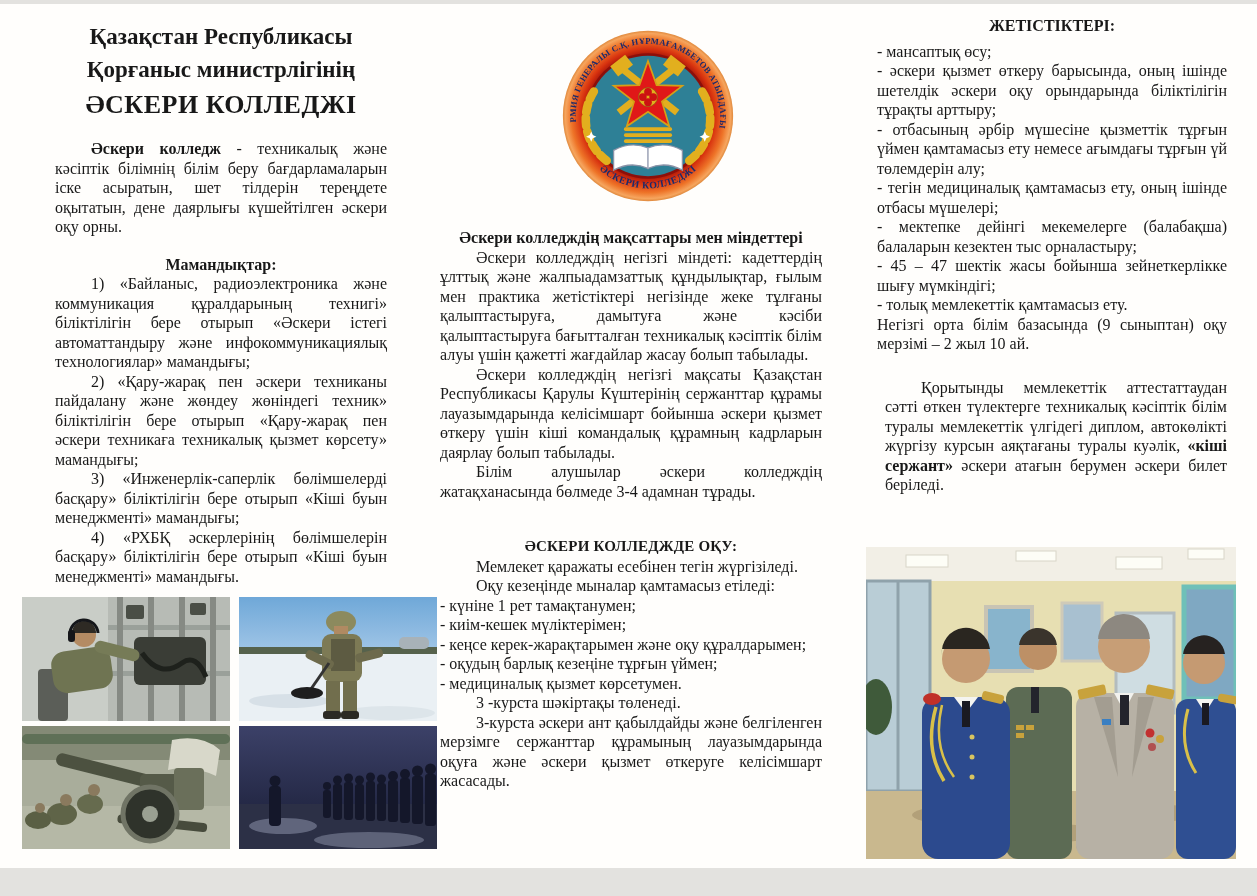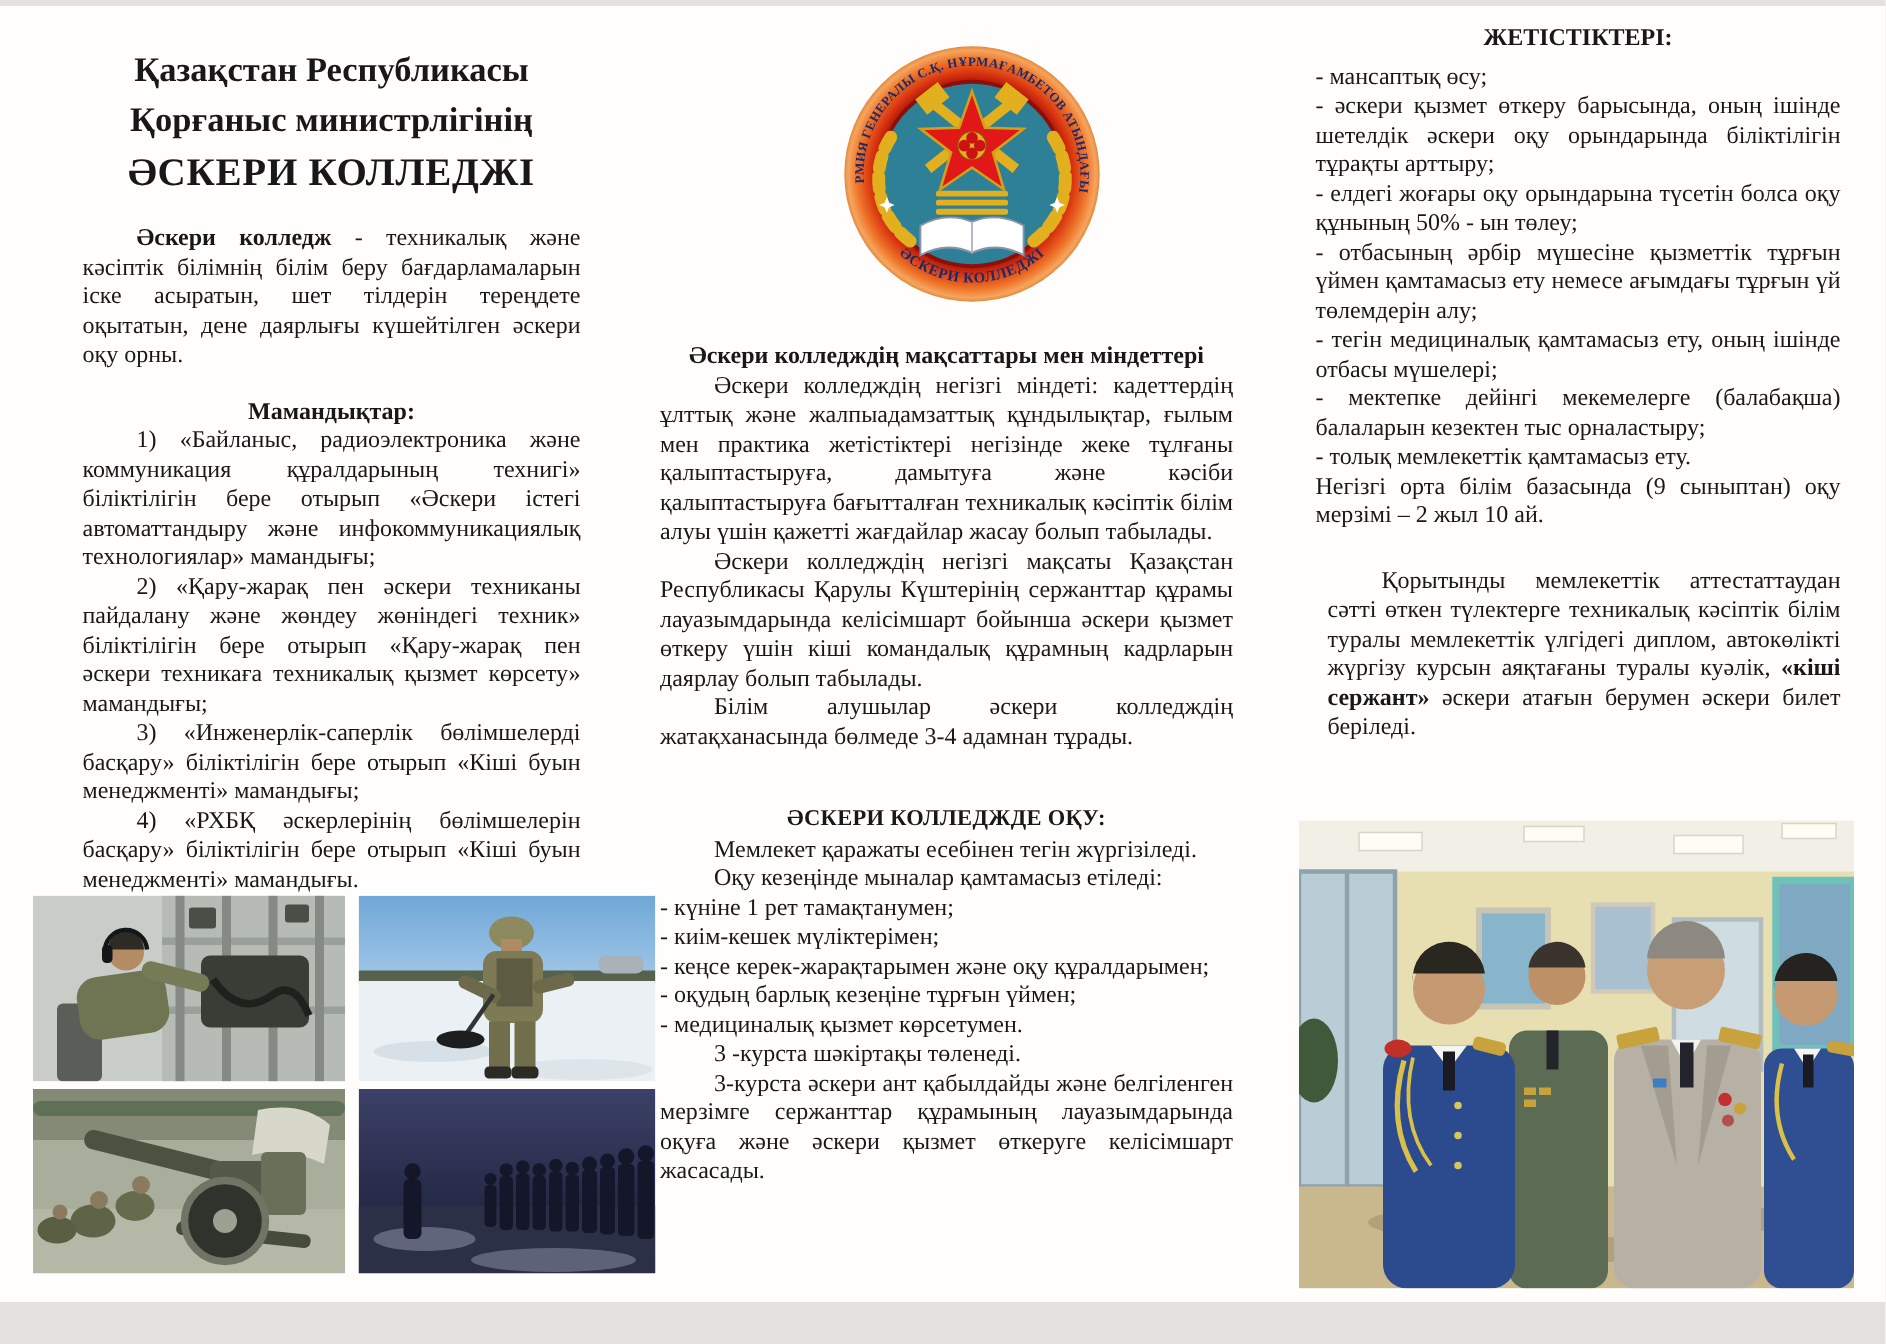--- a/index.html
+++ b/index.html
@@ -8,21 +8,21 @@
     background:#e3e2df;
     font-family:"Liberation Serif","DejaVu Serif",serif;
     color:#181818;
   }
   #paper{
     position:absolute;top:4px;left:0;width:1257px;height:864px;
     background:#fffefc;
   }
   
   .col{position:absolute;font-size:16px;line-height:19.5px;}
-  #col-left{left:55px;top:26px;width:332px;}
+  #col-left{left:55px;top:16px;width:332px;}
   #col-center{left:440px;top:26px;width:382px;}
   #col-right{left:877px;top:12px;width:350px;}
 
   .title-line{font-weight:bold;text-align:center;font-size:23px;line-height:33px;}
   .title-line.big{font-size:26px;line-height:37px;letter-spacing:.5px;}
 
   .p{margin:0;text-align:justify;text-indent:36px;}
   .li{margin:0;text-align:justify;text-indent:0;}
   .hc{margin:0;text-align:center;font-weight:bold;}
   .hc.up{font-size:15px;letter-spacing:.2px;}
@@ -130,24 +130,24 @@
     <p class="li">- оқудың барлық кезеңіне тұрғын үймен;</p>
     <p class="li">- медициналық қызмет көрсетумен.</p>
     <p class="p">3 -курста шәкіртақы төленеді.</p>
     <p class="p">3-курста әскери ант қабылдайды және белгіленген мерзімге сержанттар құрамының лауазымдарында оқуға және әскери қызмет өткеруге келісімшарт жасасады.</p>
   </div>
 
   <div id="col-right" class="col">
     <p class="hc" style="margin-bottom:6px;">ЖЕТІСТІКТЕРІ:</p>
     <p class="li">- мансаптық өсу;</p>
     <p class="li">- әскери қызмет өткеру барысында, оның ішінде шетелдік әскери оқу орындарында біліктілігін тұрақты арттыру;</p>
-    <p class="li">- елдегі жоғары оқу орындарына түсетін болса оқу құнының 50% - ын төлеу;</p>
     <p class="li">- отбасының әрбір мүшесіне қызметтік тұрғын үймен қамтамасыз ету немесе ағымдағы тұрғын үй төлемдерін алу;</p>
     <p class="li">- тегін медициналық қамтамасыз ету, оның ішінде отбасы мүшелері;</p>
     <p class="li">- мектепке дейінгі мекемелерге (балабақша) балаларын кезектен тыс орналастыру;</p>
+    <p class="li">- 45 – 47 шектік жасы бойынша зейнеткерлікке шығу мүмкіндігі;</p>
     <p class="li">- толық мемлекеттік қамтамасыз ету.</p>
     <p class="li" id="duration-note">Негізгі орта білім базасында (9 сыныптан) оқу мерзімі – 2 жыл 10 ай.</p>
 
     <p class="p" id="final-para"><span>Қорытынды мемлекеттік аттестаттаудан сәтті өткен түлектерге техникалық кәсіптік білім туралы мемлекеттік үлгідегі диплом, автокөлікті жүргізу курсын аяқтағаны туралы куәлік, </span><b>«кіші сержант»</b><span> әскери атағын берумен әскери билет беріледі.</span></p>
   </div>
 
   <figure id="photo-radio">
     <svg viewBox="0 0 208 124" preserveAspectRatio="none">
       <rect width="208" height="124" fill="#c9cdc7"></rect>
       <rect x="86" width="122" height="124" fill="#b7bbb5"></rect>

